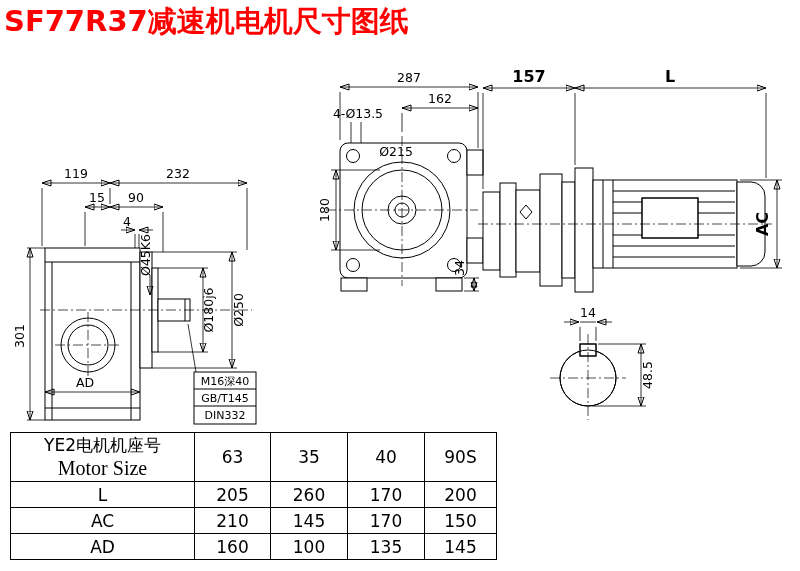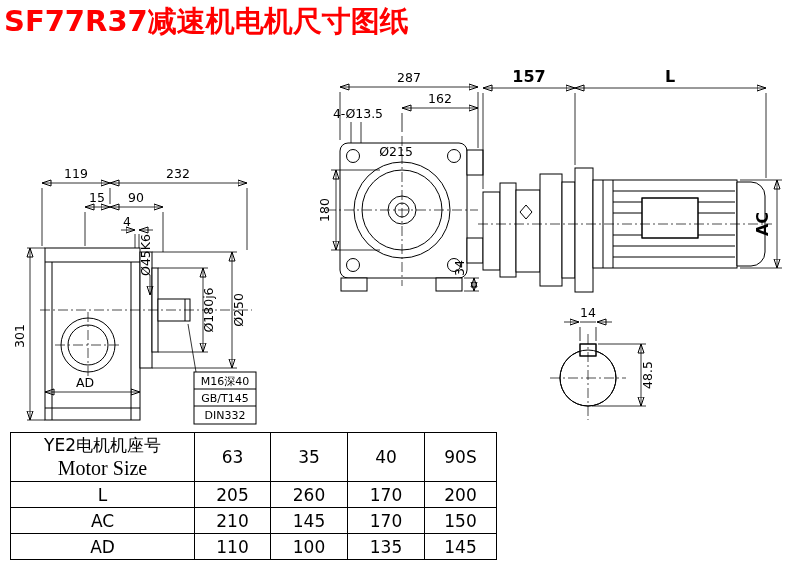--- a/index.html
+++ b/index.html
@@ -234,21 +234,21 @@
     </tr>
     <tr class="data">
       <td class="mono">AC</td>
       <td>210</td>
       <td>145</td>
       <td>170</td>
       <td>150</td>
     </tr>
     <tr class="data">
       <td class="mono">AD</td>
-      <td>110</td>
+      <td>160</td>
       <td>100</td>
       <td>135</td>
       <td>145</td>
     </tr>
   </tbody>
     </table>
 
 </div>
 
 </body></html>

